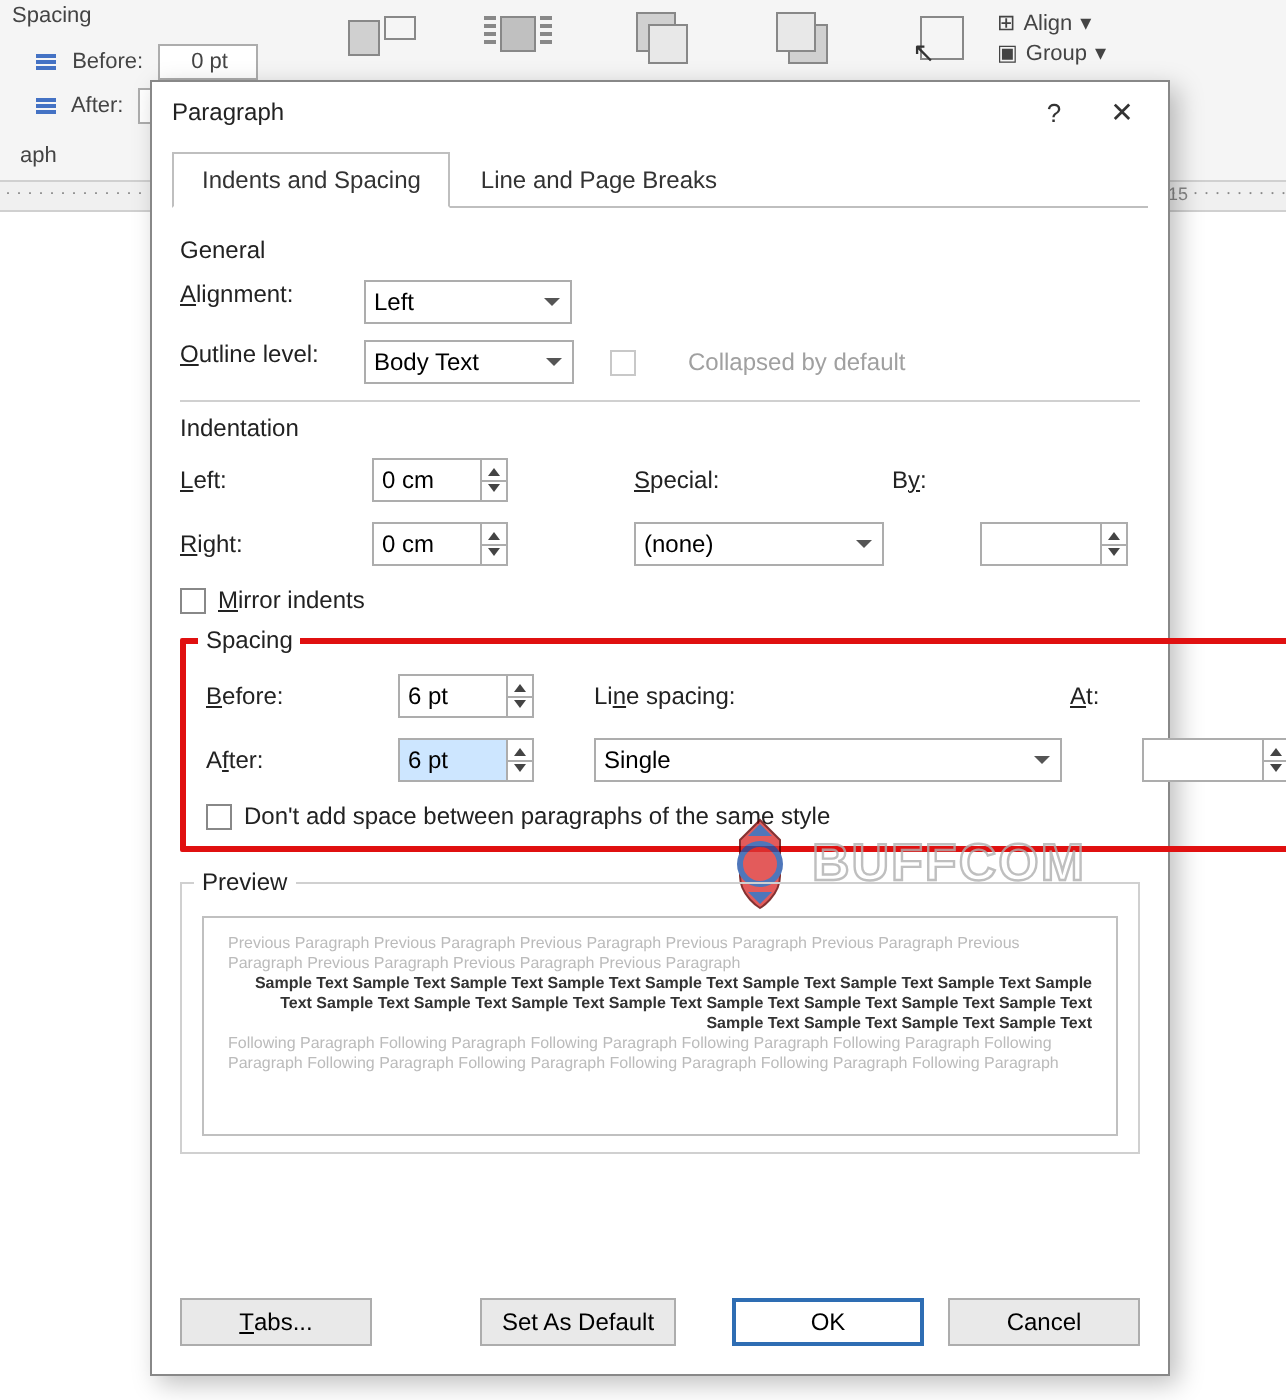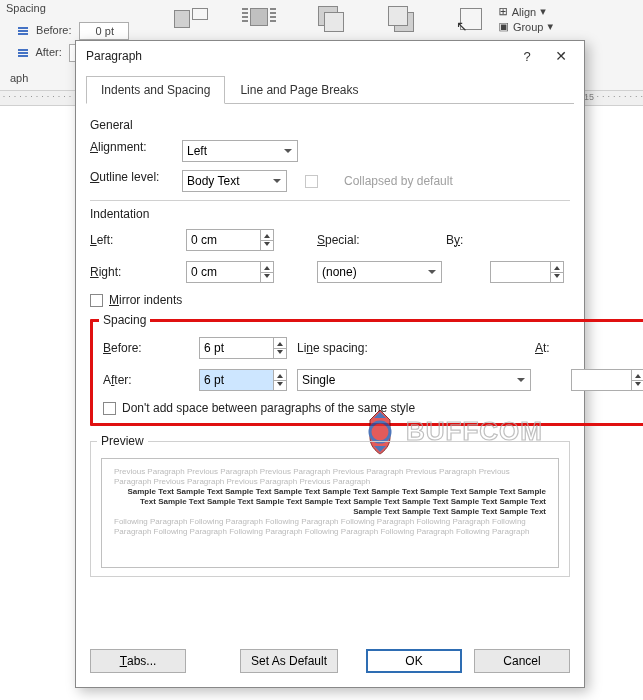--- a/index.html
+++ b/index.html
@@ -174,21 +174,21 @@
   }
   .select-wrap:after {
     content:"";
     position:absolute; right:6px; top:9px;
     border:4px solid transparent;
     border-top:4px solid #555;
     pointer-events:none;
   }
   .spinbox {
     display:inline-flex;
-    width: 88px; height:22px;
+    width: 68px; height:22px;
     border:1px solid #adadad;
     background:#fff;
     align-items:stretch;
   }
   .spinbox input {
     border:0; width:100%; padding:0 4px; font-size:12px;
     outline:none;
   }
   .spinbox input.selected {
     background:#cde6ff;
@@ -340,21 +340,21 @@
     <div class="tab active">Indents and Spacing</div>
     <div class="tab">Line and Page Breaks</div>
   </div>
 
   <div class="dlg-body">
 
     <div class="section-label">General</div>
     <div class="row">
       <div class="lbl"><span class="under">A</span>lignment:</div>
       <div class="select-wrap">
-        <select style="width:116px">
+        <select style="width:104px">
           <option>Left</option>
         </select>
       </div>
     </div>
     <div class="row">
       <div class="lbl"><span class="under">O</span>utline level:</div>
       <div class="select-wrap">
         <select style="width:105px">
           <option>Body Text</option>
         </select>

